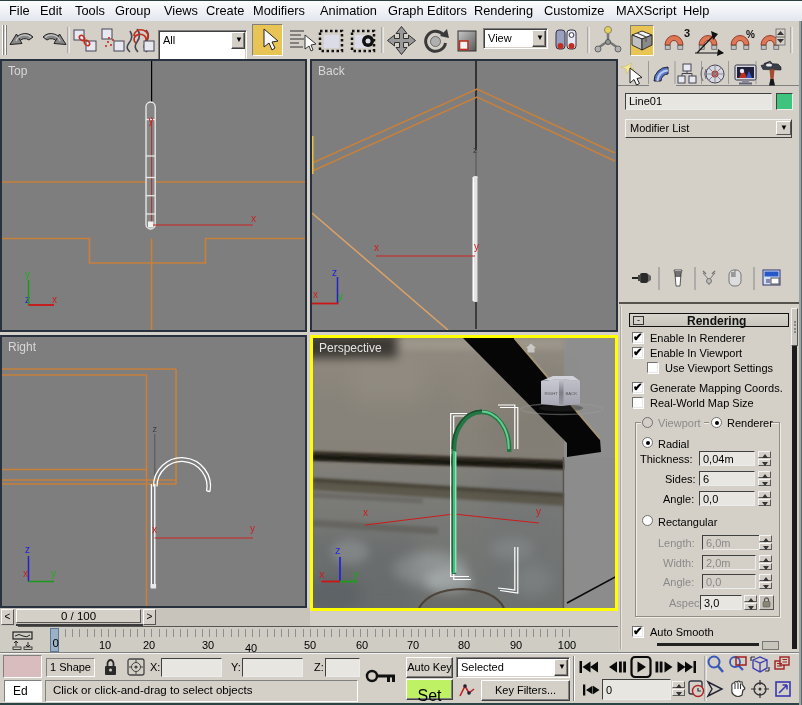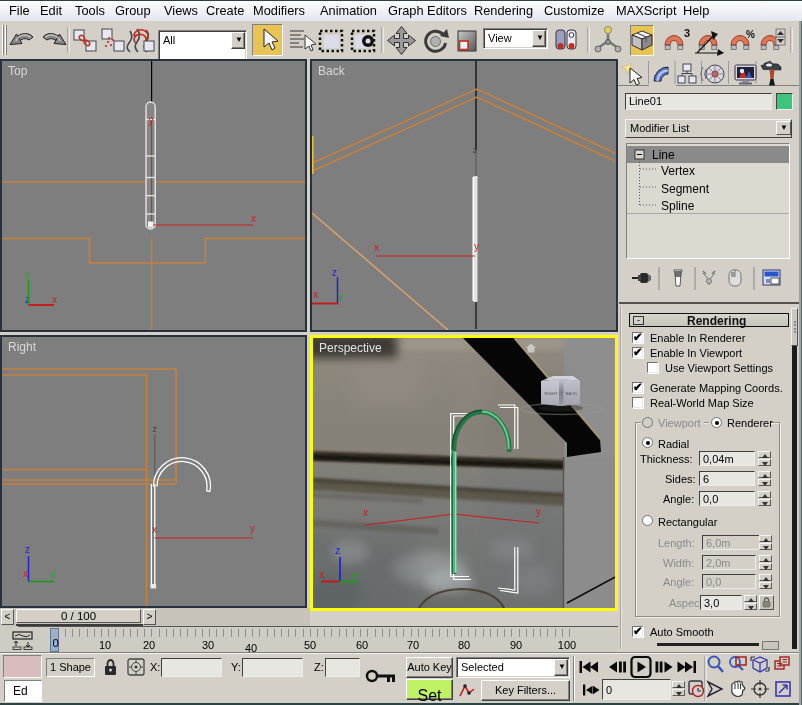--- a/index.html
+++ b/index.html
@@ -567,38 +567,20 @@
 <div class="fld" style="left:7px;top:34px;width:147px;height:17px">Line01</div>
 <div class="a" style="left:158px;top:34px;width:17px;height:17px;background:#3ec47d;border:1px solid;border-color:#404040 #ececec #ececec #404040"></div>
 
 <div class="a" style="left:7px;top:60px;width:167px;height:19px;background:#d4d0c8;border:1px solid;border-color:#f4f4f4 #404040 #404040 #f4f4f4">
 <span class="a" style="left:4px;top:2px;font-size:11px">Modifier List</span>
 <div class="a" style="left:150px;top:1px;width:15px;height:14px;background:#d4d0c8;border:1px solid;border-color:#fff #555 #555 #fff">
         <span class="a" style="left:3px;top:1px;font-size:8px">▼</span>
       </div>
 </div>
 
-<div class="a" style="left:8px;top:84px;width:164px;height:116px;background:#dcd9d1;border:1px solid;border-color:#808080 #fff #fff #808080">
-<div class="a" style="left:0;top:2px;width:162px;height:17px;background:#8a8a8a"></div>
-<svg width="162" height="114" viewBox="0 0 162 114">
-<rect x="8" y="6" width="9" height="9" fill="#dcd9d1" stroke="#333"></rect>
-        <line x1="10" y1="10.5" x2="15" y2="10.5" stroke="#000"></line>
-<g stroke="#555" stroke-dasharray="1 2">
-          <line x1="12.5" y1="15" x2="12.5" y2="61"></line>
-          <line x1="13" y1="25" x2="30" y2="25"></line>
-          <line x1="13" y1="43" x2="30" y2="43"></line>
-          <line x1="13" y1="61" x2="30" y2="61"></line>
-        </g>
-<line x1="0" y1="69.5" x2="162" y2="69.5" stroke="#a8a8a8"></line>
-</svg>
-<span class="a" style="left:25px;top:4px;font-size:12px">Line</span>
-<span class="a" style="left:34px;top:20px;font-size:12px">Vertex</span>
-<span class="a" style="left:34px;top:38px;font-size:12px">Segment</span>
-<span class="a" style="left:34px;top:55px;font-size:12px">Spline</span>
-</div>
 
 <svg width="184" height="33" viewBox="0 0 184 33" style="top:203px">
 <g stroke="#888">
         <line x1="41" y1="5" x2="41" y2="28"></line>
         <line x1="77" y1="5" x2="77" y2="28"></line>
         <line x1="136" y1="5" x2="136" y2="28"></line>
       </g>
 <g transform="translate(14,8)">
         <rect x="8" y="3" width="8" height="10" rx="2" fill="#2a2a2a"></rect>
         <rect x="6" y="5" width="3" height="6" fill="#444"></rect>
@@ -752,20 +734,21 @@
         <rect x="21" y="8" width="3" height="5" fill="#111"></rect>
         <rect x="26" y="8" width="3" height="5" fill="#111"></rect>
       </g>
 </svg>
 <span class="a" style="left:150px;top:9px">X:</span>
     <div class="fld" style="left:161px;top:6px;width:61px;height:19px"></div>
 <span class="a" style="left:231px;top:9px">Y:</span>
     <div class="fld" style="left:242px;top:6px;width:61px;height:19px"></div>
 <span class="a" style="left:314px;top:9px">Z:</span>
     <div class="fld" style="left:325px;top:6px;width:35px;height:19px"></div>
+<div class="a sunk" style="left:45px;top:28px;width:313px;height:22px;font-size:11.5px;padding:3px 0 0 7px;white-space:nowrap">Click or click-and-drag to select objects</div>
 <div class="a" style="left:406px;top:5px;width:47px;height:21px;background:#d4d0c8;border:1px solid;border-color:#fff #404040 #404040 #fff;box-shadow:inset -1px -1px 0 #808080;font-size:11px;text-align:center;padding-top:3px">Auto Key</div>
 <div class="a" style="left:406px;top:27px;width:47px;height:21px;background:#bef264;border:1px solid;border-color:#fff #404040 #404040 #fff;box-shadow:inset -1px -1px 0 #808080;font-size:16px;text-align:center;padding-top:7px">Set Key</div>
 <div class="a sunk sunk2" style="left:456px;top:5px;width:114px;height:21px;background:#fff">
 <span class="a" style="left:4px;top:3px">Selected</span>
 <div class="a rais" style="left:97px;top:1px;width:14px;height:17px;background:#d4d0c8">
         <span class="a" style="left:3px;top:2px;font-size:8px">▼</span>
       </div>
 </div>
 <div class="a" style="left:457px;top:28px;width:21px;height:21px">
 <svg width="21" height="21">

